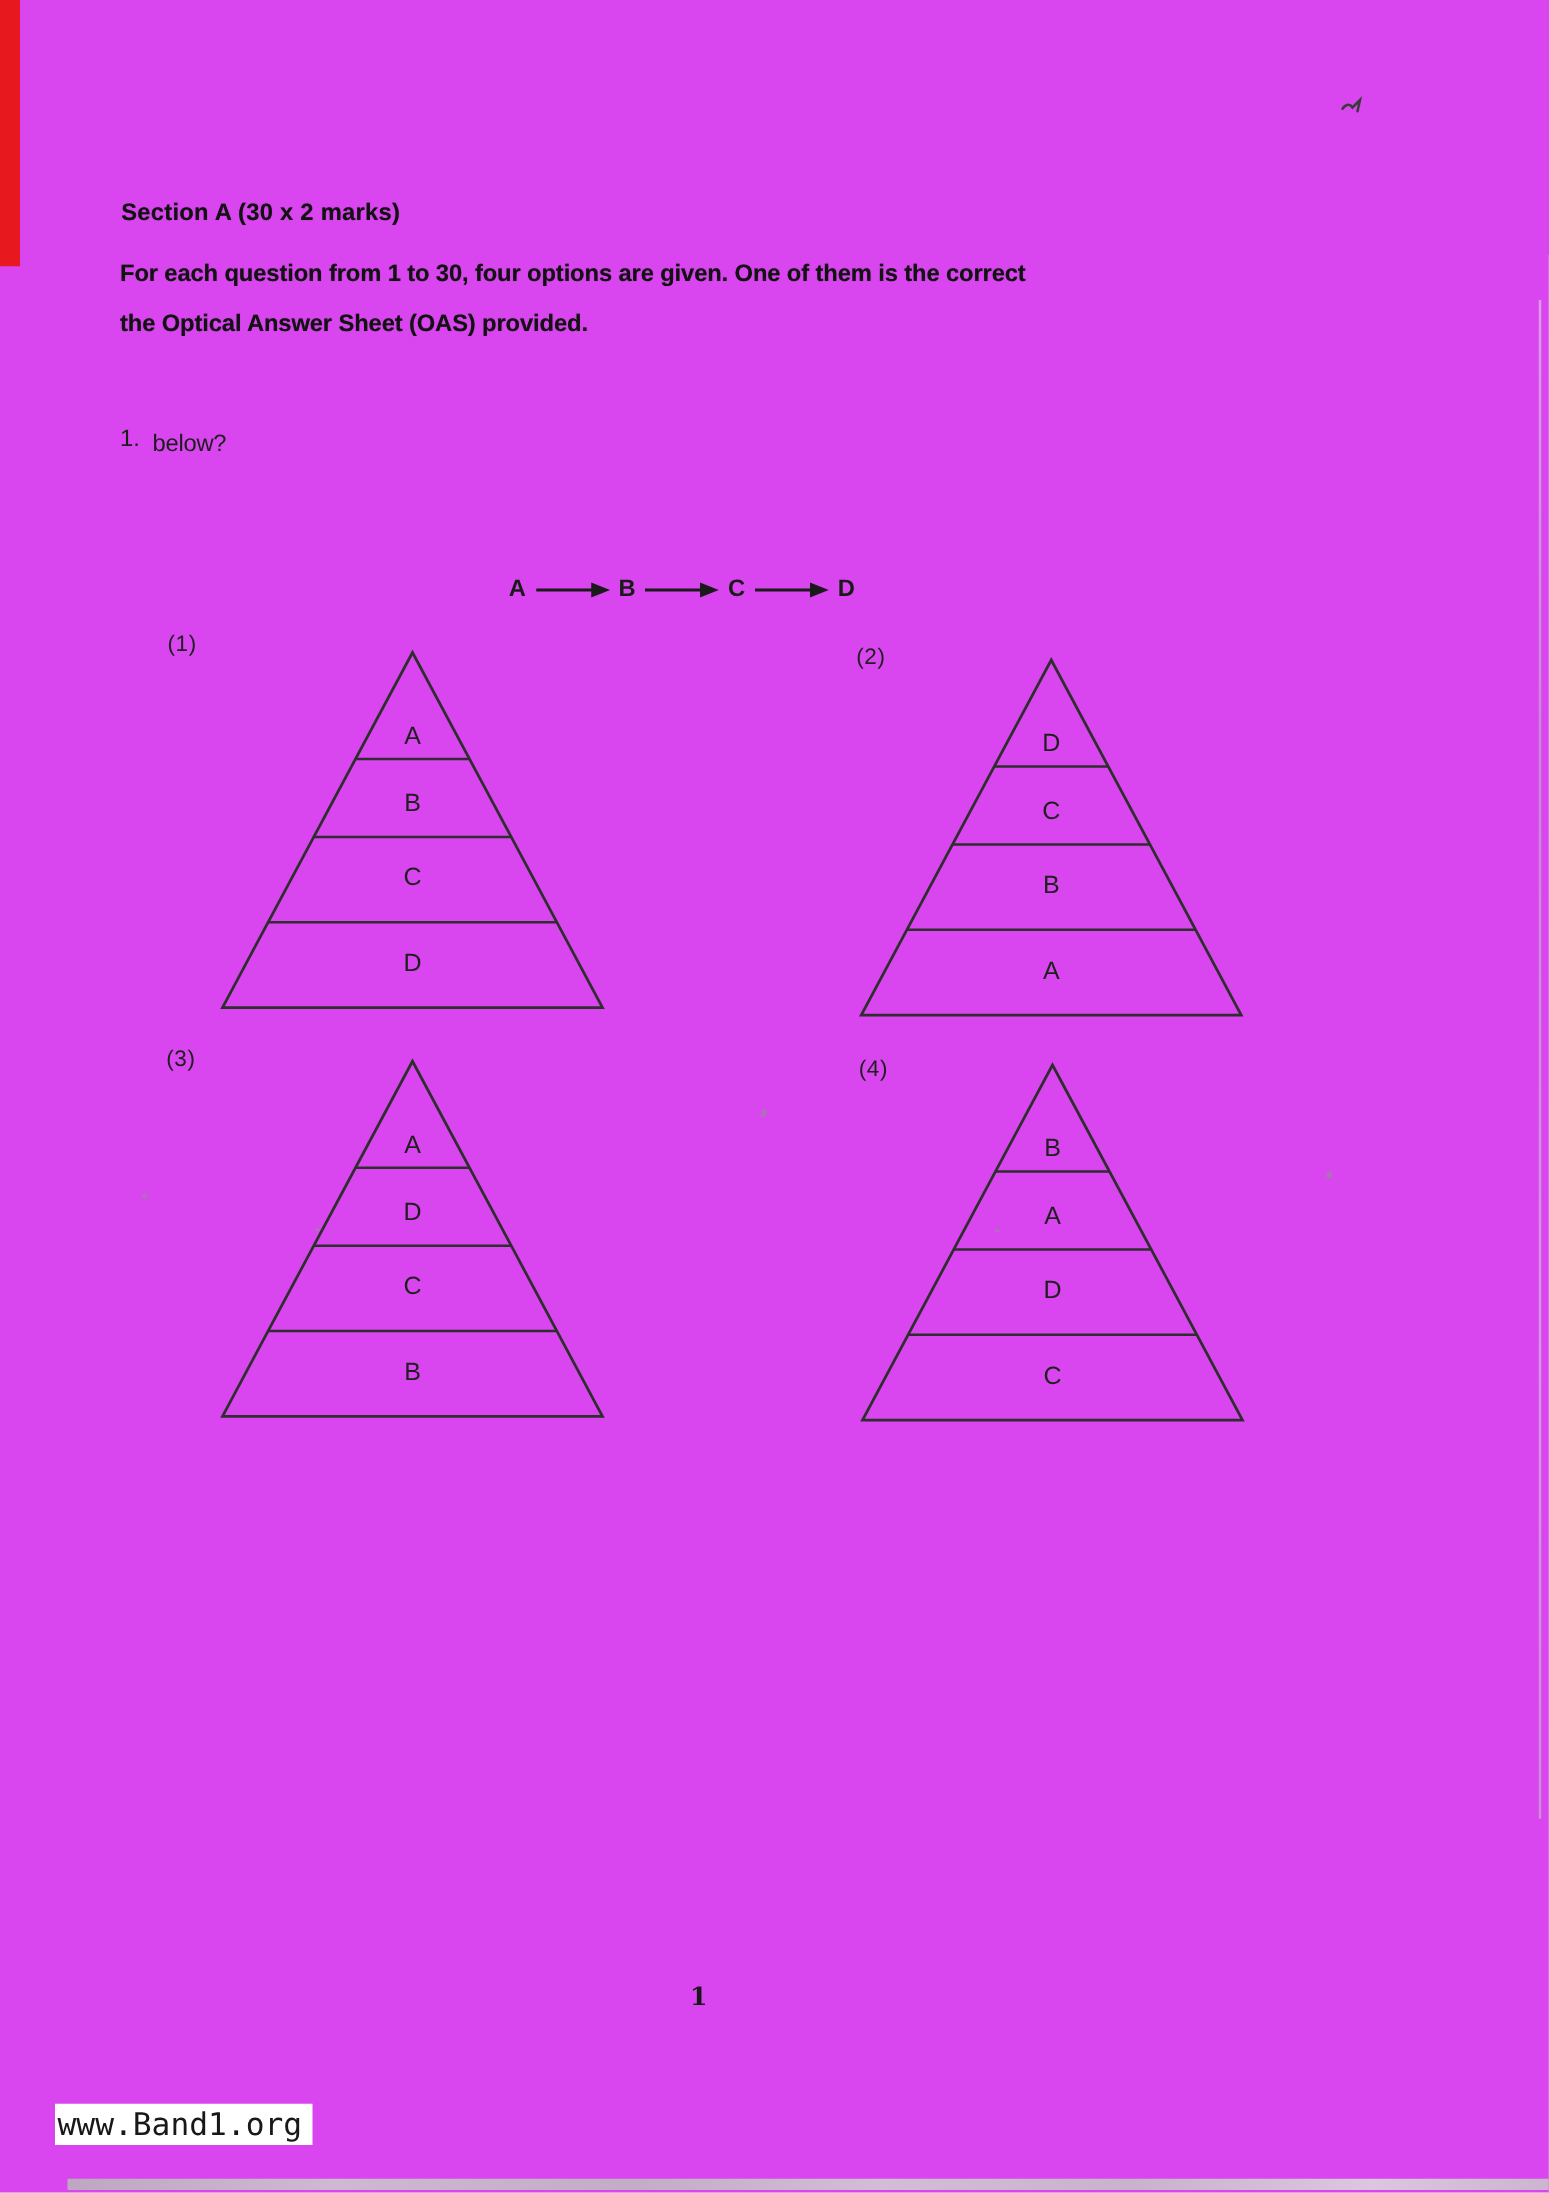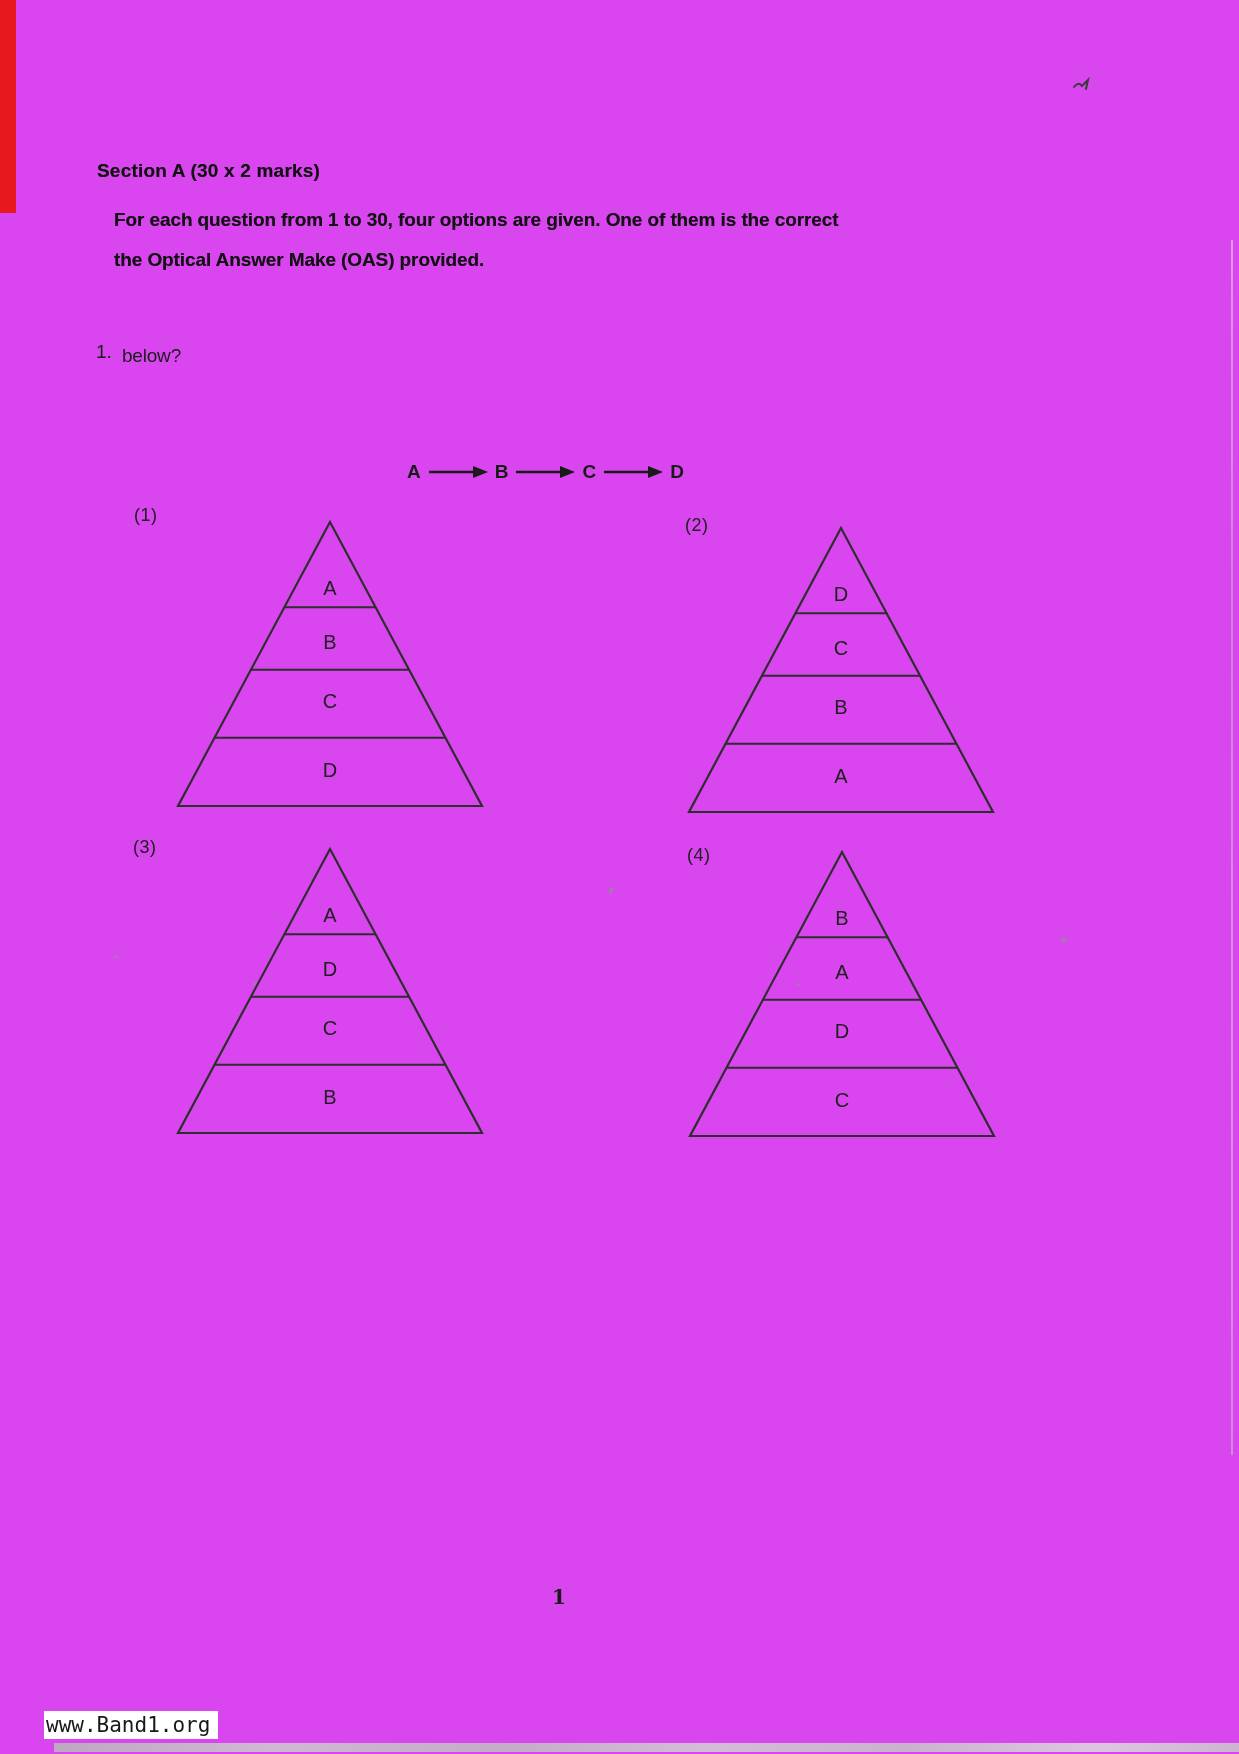--- a/index.html
+++ b/index.html
@@ -21,21 +21,21 @@
   .sp2{left:1061px; top:937px; width:5px; height:6px;}
   .sp3{left:114px; top:955px; width:4px; height:4px;}
   .sp4{left:252px; top:982px; width:4px; height:3px;}
   .sp5{left:796px; top:983px; width:4px; height:3px;}
 
   
   .heading{
     position:absolute; left:97px; top:160px; font-size:19px; font-weight:700;
     letter-spacing:.2px; color:#121212; text-shadow:0 0 .6px rgba(0,0,0,.5);
   }
-  .instructions{position:absolute; left:96px; top:206px; width:860px;margin-left:18px;}
+  .instructions{position:absolute; left:96px; top:206px; width:860px;}
   .instructions .iline{
     display:block; height:40px; line-height:28px; font-size:19px; font-weight:700;
     color:#121212; letter-spacing:-.1px; text-shadow:0 0 .6px rgba(0,0,0,.5);
   }
   .q-number{position:absolute; left:96px; top:341px; font-size:19px; color:#1c1c1c;}
   .q-text{position:absolute; left:122px; top:341px; width:810px;}
   .q-text .qline{display:block; line-height:29px; font-size:19px; color:#1c1c1c; letter-spacing:-.2px;}
 
   
   .food-chain{position:absolute; left:407px; top:461px; display:flex; align-items:center; gap:6px;}
@@ -53,39 +53,39 @@
   .pyr2{left:681px; top:520px;}
   .pyr3{left:170px; top:841px;}
   .pyr4{left:682px; top:844px;}
 
   .page-number{
     position:absolute; left:552px; top:1585px; font-family:"DejaVu Serif", serif;
     font-weight:700; font-size:20px; color:#191919;
   }
   .footer-url{
     position:absolute; left:44px; top:1683px; font-family:"DejaVu Sans Mono", monospace;
-    font-size:21px; color:#181818; background:#ffffff; padding:2px 8px 2px 2px;margin-top:28px;
+    font-size:25px; color:#181818; background:#ffffff; padding:2px 8px 2px 2px;
   }
 </style>
 </head>
 <body>
 
 <div class="page">
 
   <div class="red-stripe"></div>
 
   <svg class="scan-mark-tr" viewBox="0 0 22 18">
     <path d="M2 11 C5 7,8 7,10 10 L16 4 L14 13" stroke="#3a3a3a" stroke-width="2" fill="none" stroke-linecap="round"></path>
   </svg>
 
   <div class="heading">Section A (30 x 2 marks)</div>
 
   <div class="instructions">
     <span class="iline">For each question from 1 to 30, four options are given. One of them is the correct</span>
-    <span class="iline">the Optical Answer Make (OAS) provided.</span>
+    <span class="iline">the Optical Answer Sheet (OAS) provided.</span>
   </div>
 
   <div class="q-number">1.</div>
   <div class="q-text">
     <span class="qline">below?</span>
   </div>
 
   <div class="food-chain">
     <span class="fc-letter">A</span>
     <svg class="fc-arrow" width="62" height="14" viewBox="0 0 62 14">

